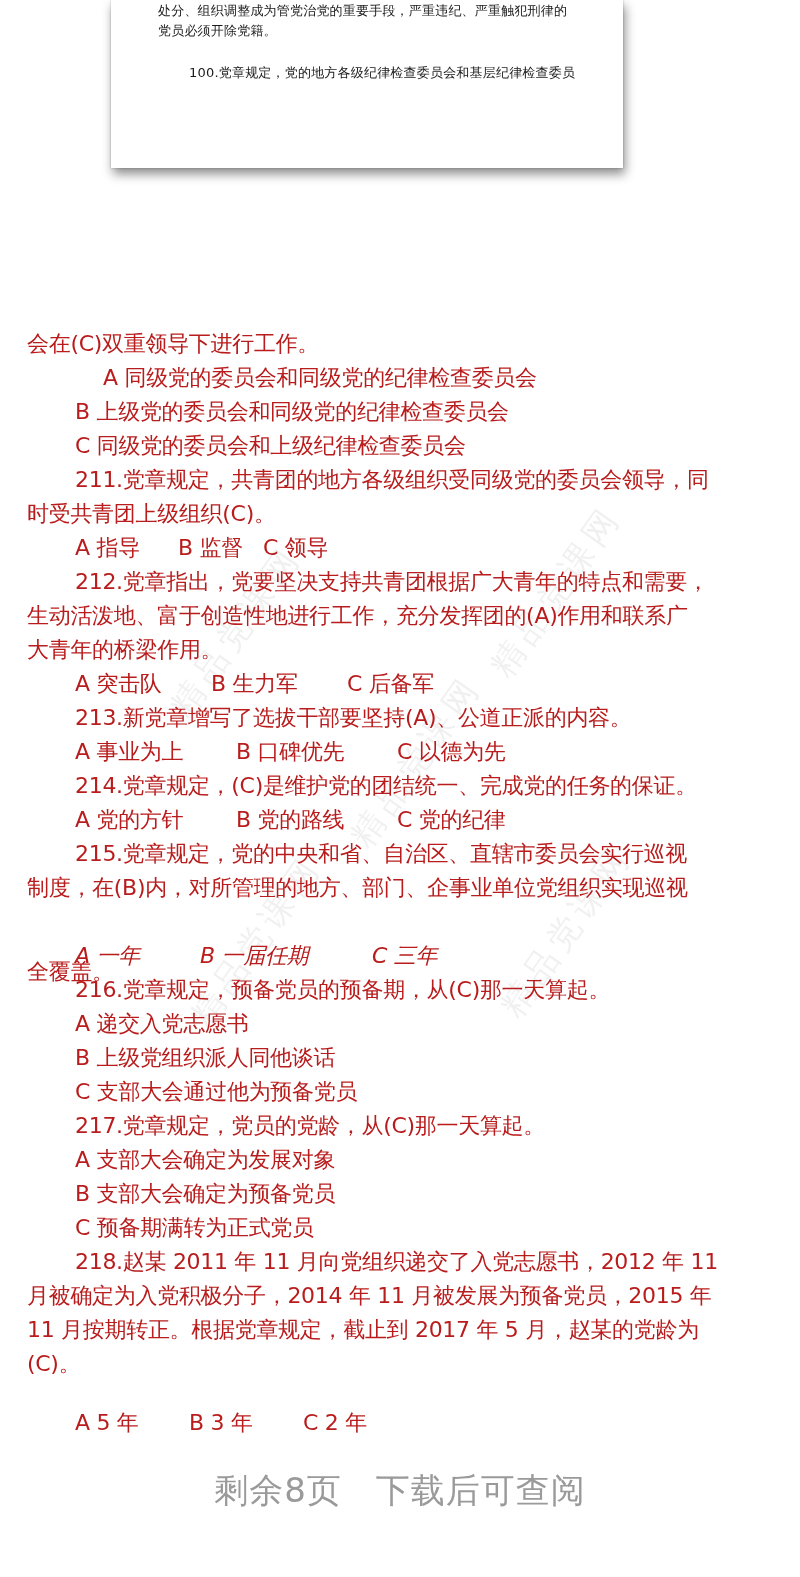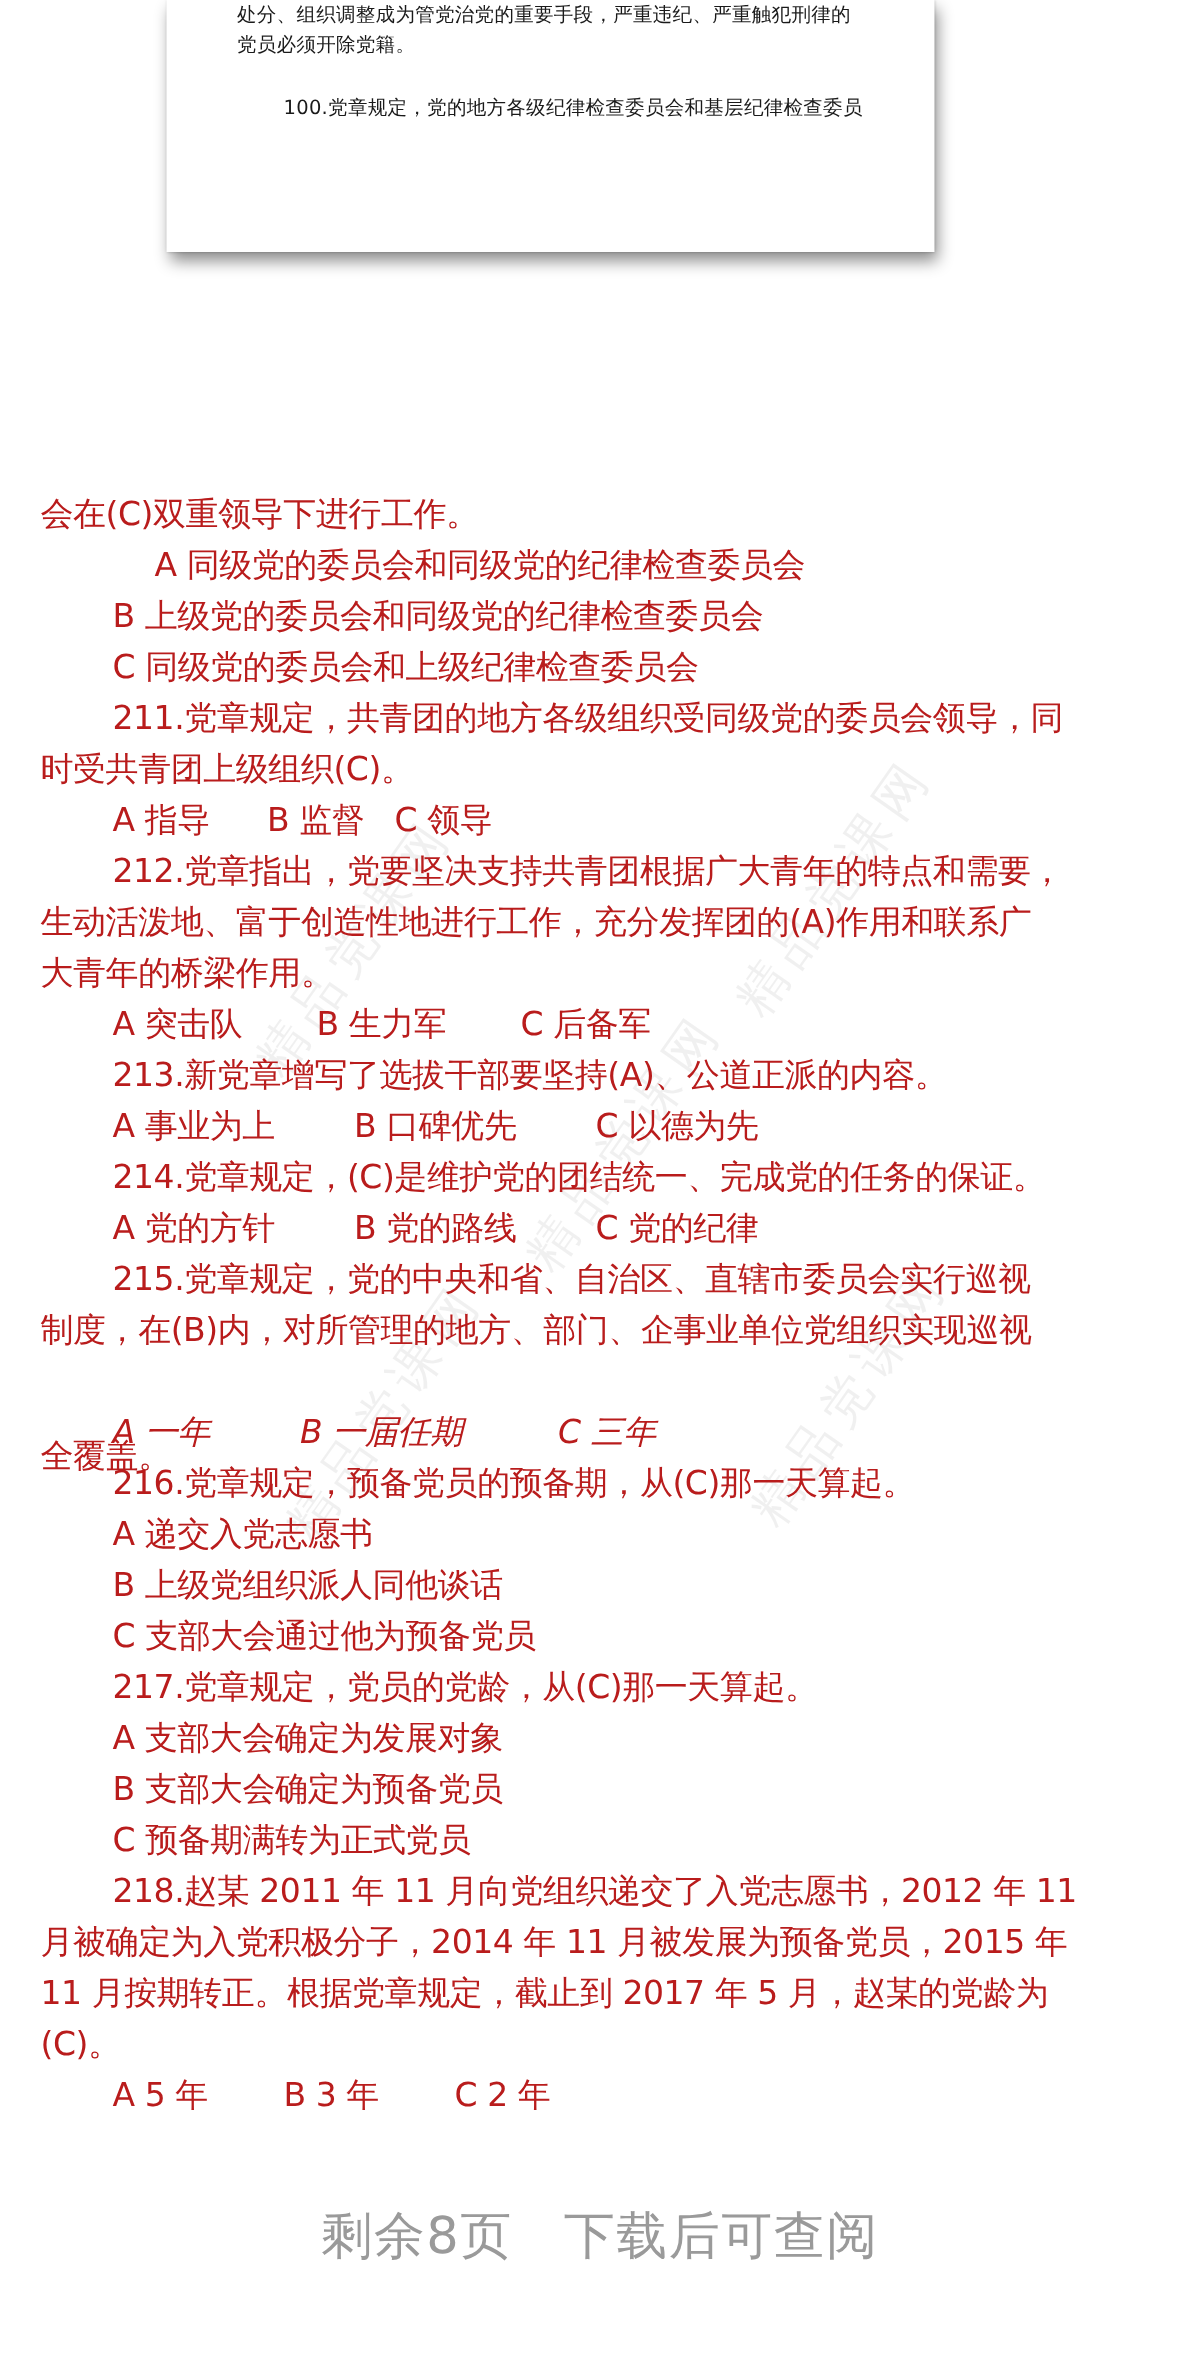--- a/index.html
+++ b/index.html
@@ -105,19 +105,19 @@
   <div class="line ind" style="top:1111px;">217.党章规定，党员的党龄，从(C)那一天算起。</div>
   <div class="line ind" style="top:1145px;">A  支部大会确定为发展对象</div>
   <div class="line ind" style="top:1179px;">B  支部大会确定为预备党员</div>
   <div class="line ind" style="top:1213px;">C  预备期满转为正式党员</div>
 
   <div class="line ind" style="top:1247px;">218.赵某 2011 年 11 月向党组织递交了入党志愿书，2012 年 11</div>
   <div class="line full" style="top:1281px;">月被确定为入党积极分子，2014 年 11 月被发展为预备党员，2015 年</div>
   <div class="line full" style="top:1315px;">11 月按期转正。根据党章规定，截止到 2017 年 5 月，赵某的党龄为</div>
   <div class="line full" style="top:1349px;">(C)。</div>
   <div class="line ind opt-row" style="top:1383px;">
-    <span style="width:114px;">A 5 年</span><span style="width:114px;">B 3 年</span><span>C 2 年</span>
+    <span style="width:114px;">A 5 年</span><span style="width:114px;margin-top:25px;">B 3 年</span><span>C 2 年</span>
   </div>
 </div>
 
 <div class="remaining">
   <span style="margin-right:34px;">剩余8页</span><span>下载后可查阅</span>
 </div>
 
 </body></html>

